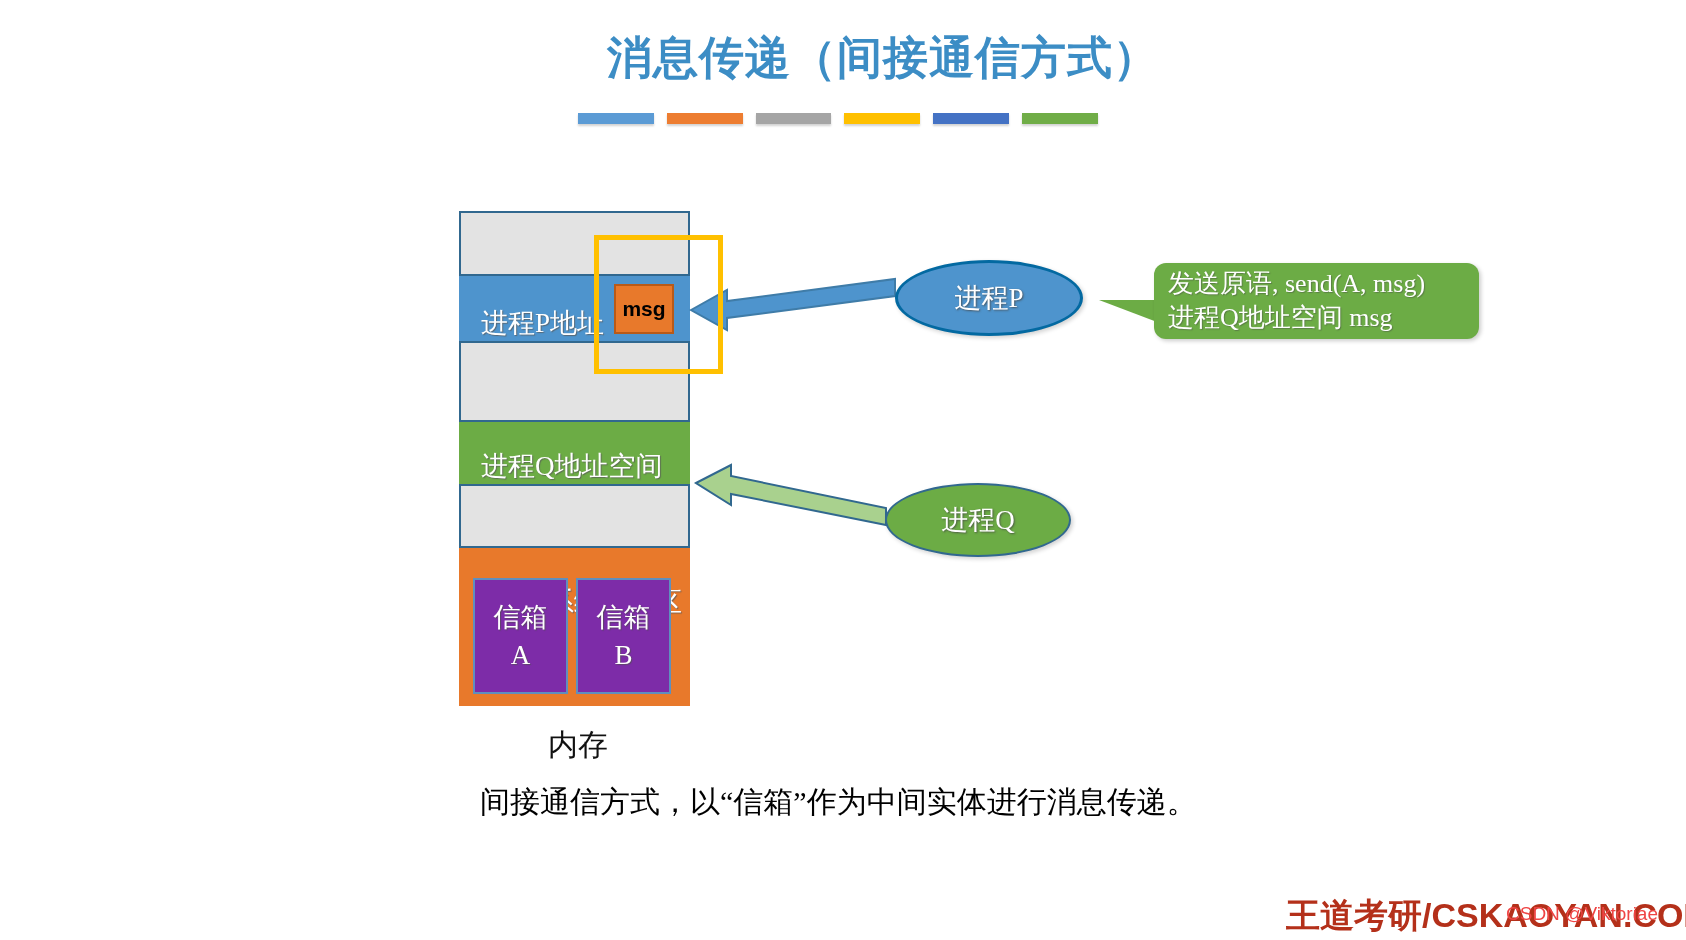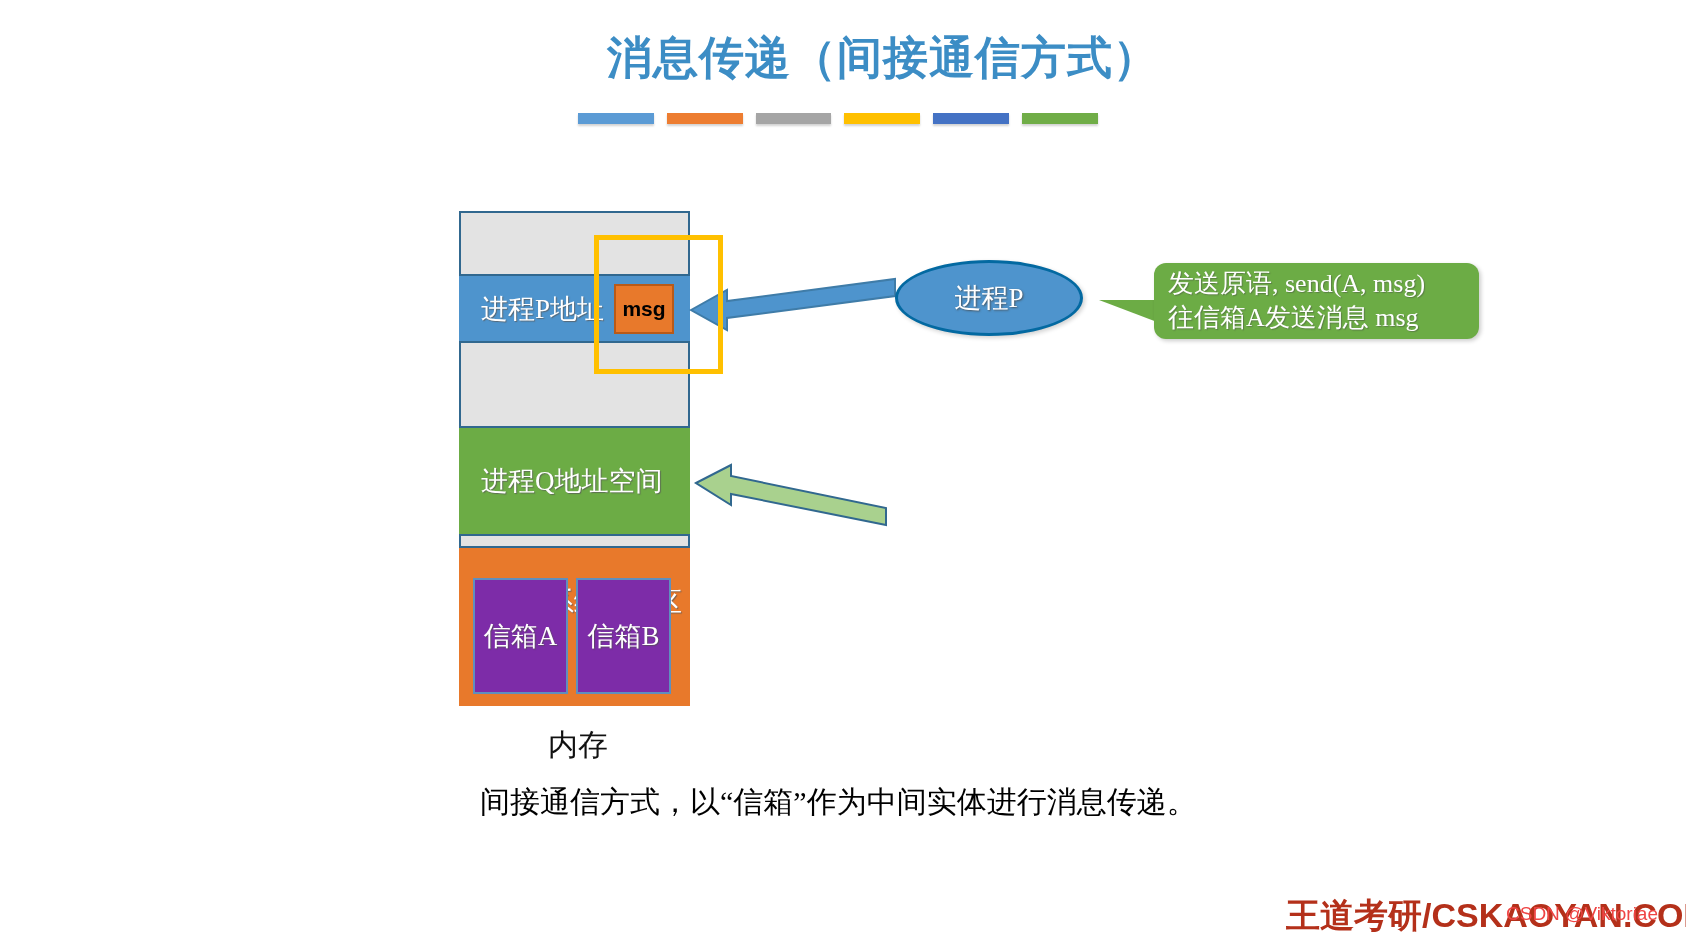--- a/index.html
+++ b/index.html
@@ -39,51 +39,51 @@
     width:231px; height:494px;
     border:2px solid #31688f;
     box-sizing:border-box;
     background:#e3e3e3;
   }
   .mband {
     position:absolute; left:-2px; width:231px;
     box-sizing:border-box;
     border-top:2px solid #31688f;
     border-bottom:2px solid #31688f;
-    display:flex; align-items:center;
+    display:flex; align-items:flex-end;
     font-family:"Liberation Serif", serif;
     color:#ffffff;
     font-size:27px;
     text-shadow:1px 1px 1px rgba(90,90,90,0.75);
     white-space:nowrap;
     overflow:hidden;
   }
   .mband span { padding-left:22px; }
   .band-p  { top:61px;  height:69px;  background:#4e94cd; }
-  .band-q  { top:213px; height:110px;  background:#6cac45; }
+  .band-q  { top:207px; height:66px;  background:#6cac45; }
   .band-k  { top:333px; height:160px; background:#e8792b; border-bottom:none; }
 
   .band-k .kernel-label {
     position:absolute; left:88px; top:34px;
     width:150px;
     font-family:"Liberation Serif", serif;
     font-size:27px; color:#ffffff;
     line-height:40px;
     text-shadow:1px 1px 1px rgba(90,90,90,0.75);
     z-index:1;
     padding-left:0;
   }
 
   .mailbox {
     position:absolute; top:30px;
     width:95px; height:116px;
     background:#7d2ca8;
     border:2px solid #5f8fbe;
     box-sizing:border-box;
-    display:flex; flex-direction:row;
+    display:flex; flex-direction:column;
     align-items:center; justify-content:center;
     font-family:"Liberation Serif", serif;
     font-size:27px; color:#ffffff;
     line-height:38px;
     text-shadow:1px 1px 1px rgba(80,80,80,0.7);
     z-index:3;
   }
   .mailbox-a { left:14px; }
   .mailbox-b { left:117px; }
 
@@ -230,23 +230,26 @@
   <svg class="arrow-svg" viewBox="0 0 1686 940">
 
     <polygon points="691,310 727,290 727,301 895,279 895,296 727,318 727,330" fill="#4e94cd" stroke="#3f7ca8" stroke-width="2"></polygon>
 
     <polygon points="696,483 731,465 731,476 886,508 886,525 731,494 731,505" fill="#a9d18e" stroke="#31688f" stroke-width="2"></polygon>
   </svg>
 
   <div class="ellipse ellipse-p">
     <span>进程P</span>
   </div>
+  <div class="ellipse ellipse-q">
+    <span>进程Q</span>
+  </div>
 
   <div class="callout-tail"></div>
   <div class="callout">
     <div>发送原语, send(A, msg)</div>
-    <div>往信箱A发送消息 msg</div>
+    <div>进程Q地址空间 msg</div>
   </div>
 
   <div class="watermark">王道考研/CSKAOYAN.COM</div>
   <div class="watermark-csdn">CSDN @Viktoriae</div>
 
 </div>
 
 </body></html>

